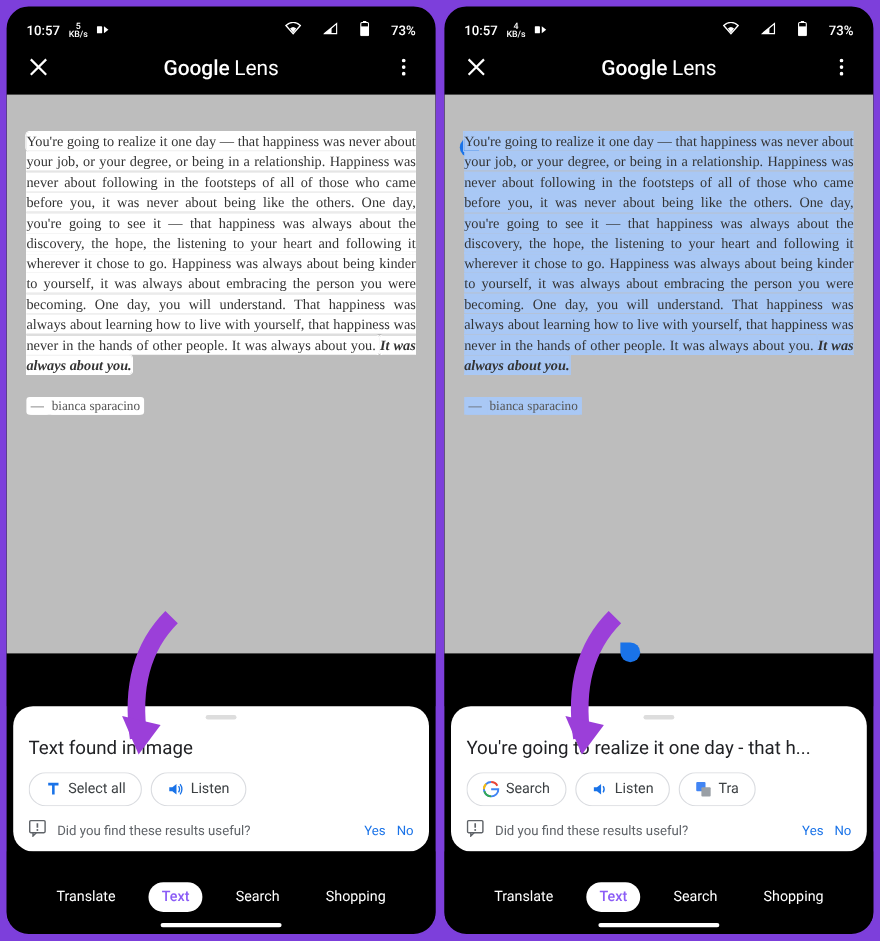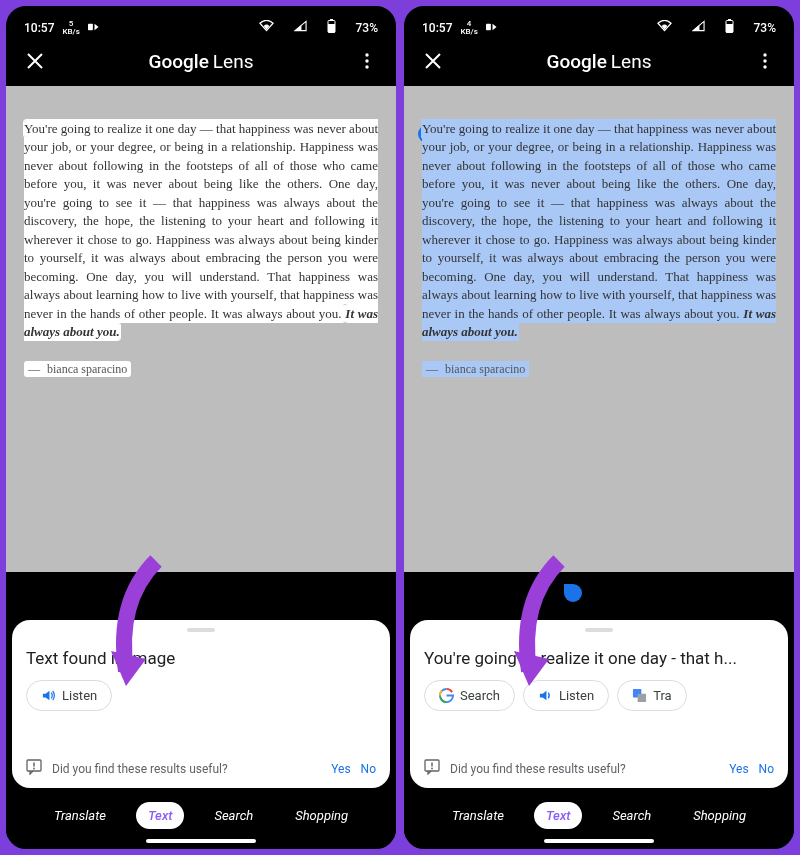--- a/index.html
+++ b/index.html
@@ -116,33 +116,31 @@
     white-space: nowrap;
     flex-shrink: 0;
   }
   .chip-icon { width: 15px; height: 15px; display: flex; align-items: center; justify-content: center; }
   .feedback-row {
     display: flex;
     align-items: center;
     gap: 10px;
     font-size: 12px;
     color: #5f6368;
-    margin-top: 36px;
   }
   .feedback-row .spacer { flex: 1; }
   .feedback-link { color: #1a73e8; font-size: 12px; }
   .bottom-tabs {
     background: #000;
-    padding: 14px 10px 8px;
+    padding: 28px 10px 8px;
     display: flex;
     justify-content: center;
     gap: 18px;
     color: #fff;
     font-size: 13px;
-    font-style: italic;
   }
   .tab { padding: 6px 12px; border-radius: 16px; }
   .tab.active { background: #fff; color: #8b5cf6; font-weight: 500; }
   .home-indicator {
     width: 110px; height: 4px; background: #fff; border-radius: 2px;
     margin: 2px auto 6px;
   }
   .arrow {
     position: absolute;
     z-index: 10;
@@ -212,20 +210,28 @@
       <span><span>— </span><span>bianca sparacino</span></span>
     </div>
   </div>
 
   <div class="black-strip"></div>
 
   <div class="bottom-sheet">
     <div class="sheet-handle"></div>
     <div class="sheet-title">Text found in image</div>
     <div class="chip-row">
+      <div class="chip">
+        <span class="chip-icon">
+          <svg width="15" height="15" viewBox="0 0 16 16">
+              <path d="M3 3 H13 M8 3 V13" stroke="#1a73e8" stroke-width="2.5"></path>
+            </svg>
+        </span>
+        <span>Select all</span>
+      </div>
       <div class="chip">
         <span class="chip-icon">
           <svg width="15" height="15" viewBox="0 0 16 16">
               <path d="M2 6 H5 L9 3 V13 L5 10 H2 Z" fill="#1a73e8"></path>
               <path d="M11 5 Q13 8 11 11 M12.5 3 Q16 8 12.5 13" stroke="#1a73e8" stroke-width="1.3" fill="none"></path>
             </svg>
         </span>
         <span>Listen</span>
       </div>
     </div>

